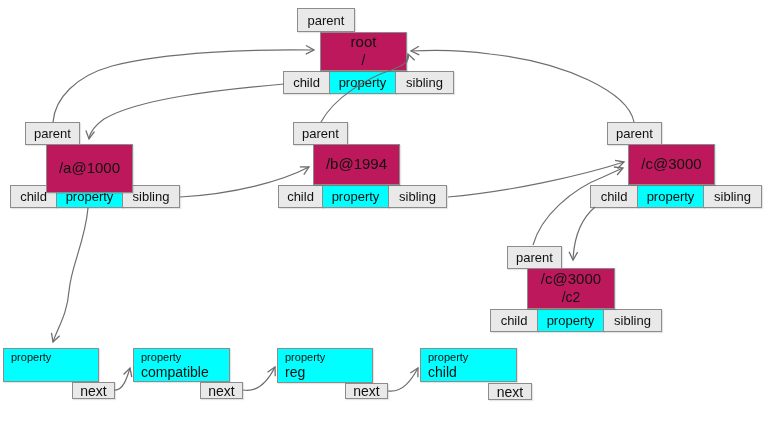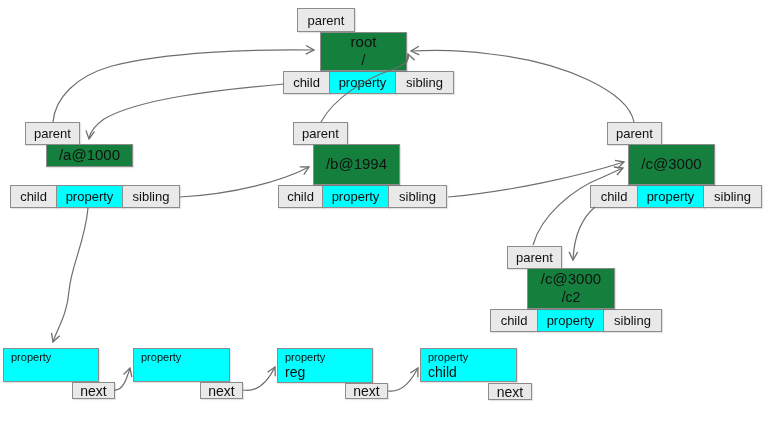--- a/index.html
+++ b/index.html
@@ -8,21 +8,21 @@
     font-family:"Liberation Sans", sans-serif; color:#111111; overflow:hidden;
   }
   .box {
     position:absolute; box-sizing:border-box; border:1px solid #8c8c8c;
     display:flex; align-items:center; justify-content:center;
     white-space:nowrap;
   }
   .tab  { background:#e9e9e9; font-size:13px; z-index:1; box-shadow:1px 1px 1px rgba(0,0,0,0.10); }
   .cyan { background:#00ffff; }
   .yellow {
-    background:#15803d; flex-direction:column; font-size:15px; z-index:2;
+    background:#be185d; flex-direction:column; font-size:15px; z-index:2;
     line-height:1.25; box-shadow:1px 1px 1px rgba(0,0,0,0.10);
   }
   .yellow .subtitle { font-size:14px; }
   .pchain {
     position:absolute; box-sizing:border-box; border:1px solid #8c8c8c;
     background:#00ffff; padding:2px 0 0 7px; z-index:1;
     box-shadow:1px 1px 1px rgba(0,0,0,0.10);
   }
   .pchain .ptag  { display:block; font-size:11px; line-height:1.2; }
   .pchain .pname { display:block; font-size:14px; line-height:1.25; }
@@ -41,21 +41,21 @@
       <span>root</span>
       <span class="subtitle">/</span>
     </div>
     <div class="box tab" style="left:283px;top:71px;width:47px;height:23px">child</div>
     <div class="box tab cyan" style="left:329px;top:71px;width:67px;height:23px">property</div>
     <div class="box tab" style="left:395px;top:71px;width:59px;height:23px">sibling</div>
   </div>
 
   <div>
     <div class="box tab" style="left:25px;top:122px;width:55px;height:23px">parent</div>
-    <div class="box yellow" style="left:46px;top:144px;width:87px;height:23px">
+    <div class="box yellow" style="left:46px;top:144px;width:87px;height:49px">
       <span>/a@1000</span>
     </div>
     <div class="box tab" style="left:10px;top:185px;width:47px;height:23px">child</div>
     <div class="box tab cyan" style="left:56px;top:185px;width:67px;height:23px">property</div>
     <div class="box tab" style="left:122px;top:185px;width:58px;height:23px">sibling</div>
   </div>
 
   <div>
     <div class="box tab" style="left:293px;top:122px;width:55px;height:23px">parent</div>
     <div class="box yellow" style="left:313px;top:144px;width:87px;height:41px">
@@ -90,20 +90,21 @@
   <div>
     <div class="pchain" style="left:3px;top:348px;width:96px;height:34px">
       <span class="ptag">property</span>
     </div>
     <div class="box tab next" style="left:72px;top:382px;width:43px;height:17px">next</div>
   </div>
 
   <div>
     <div class="pchain" style="left:133px;top:348px;width:97px;height:34px">
       <span class="ptag">property</span>
+      <span class="pname">compatible</span>
     </div>
     <div class="box tab next" style="left:200px;top:382px;width:43px;height:17px">next</div>
   </div>
 
   <div>
     <div class="pchain" style="left:277px;top:348px;width:96px;height:35px">
       <span class="ptag">property</span>
       <span class="pname">reg</span>
     </div>
     <div class="box tab next" style="left:345px;top:383px;width:43px;height:16px">next</div>

